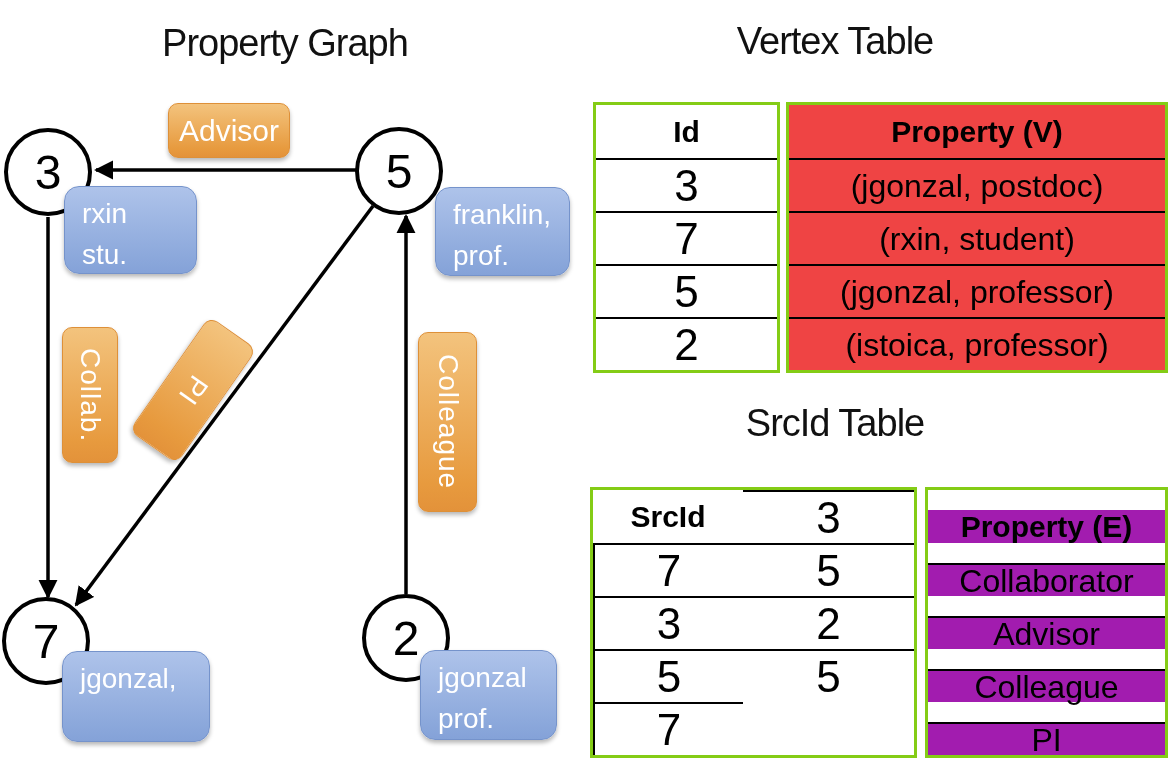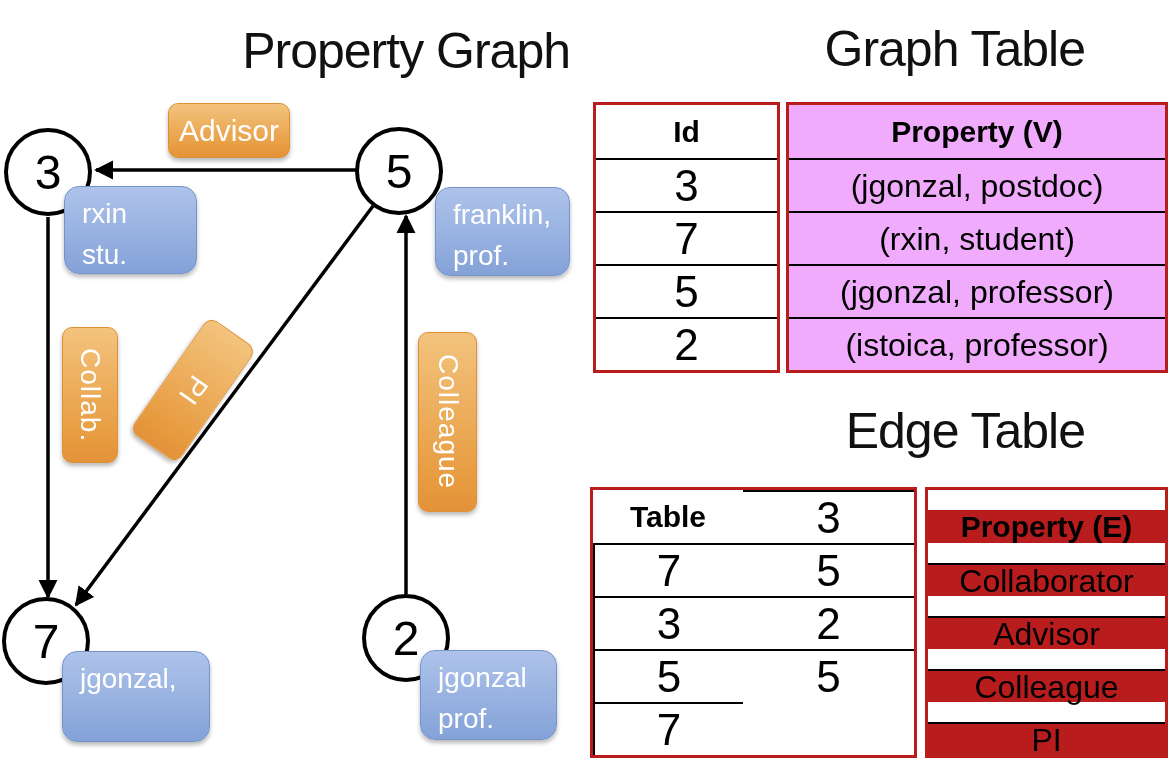--- a/index.html
+++ b/index.html
@@ -4,24 +4,24 @@
 <style>
   html,body{margin:0;padding:0;}
   body{
     width:1170px;height:760px;position:relative;overflow:hidden;
     background:#ffffff;
     font-family:"Liberation Sans", sans-serif;
     color:#000;
   }
   .big-title{
     position:absolute;
-    font-size:50px;
+    font-size:38px;
     letter-spacing:-1px;
     white-space:nowrap;
-    text-align:right;
+    text-align:center;
     color:#111;
   }
   
   .circle{
     position:absolute;width:88px;height:88px;box-sizing:border-box;
     border:4px solid #000;border-radius:50%;background:#fff;
     display:flex;align-items:center;justify-content:center;
     font-size:48px;
   }
   
@@ -43,35 +43,35 @@
     position:absolute;box-sizing:border-box;
     background:linear-gradient(180deg,#aec3ea 0%,#84a2d8 100%);
     border:1px solid #7593cb;border-radius:15px;
     box-shadow:0 3px 4px rgba(0,0,0,0.28);
     color:#fff;font-size:28px;line-height:1.45;
     padding:7px 0 0 17px;
   }
   
   .tbl{
     position:absolute;box-sizing:border-box;
-    border:3px solid #b91c1c;background:#fff;
+    border:3px solid #84cc16;background:#fff;
     display:grid;
   }
   .cell{
     display:flex;align-items:center;justify-content:center;
     border-top:2.5px solid #000;
     line-height:1;white-space:nowrap;
   }
   .cell.r0{border-top:none;}
   .cell.lb{border-left:2.5px solid #000;}
   .hdr{font-weight:bold;font-size:30px;}
   .num{font-size:44px;}
   .ptxt{font-size:32px;}
-  .bluebg{background:#f0abfc;}
-  .tanbg{background:#b91c1c;margin-top:20px;}
+  .bluebg{background:#ef4444;}
+  .tanbg{background:#a21caf;margin-top:20px;}
   svg{position:absolute;left:0;top:0;}
 </style>
 </head>
 <body>
 
 <div class="big-title" style="left:0px;top:22px;width:570px;">Property Graph</div>
 
 <svg width="580" height="760" viewBox="0 0 580 760">
   <defs>
     <marker id="arrow" viewBox="0 0 10 10" refX="9" refY="5" markerWidth="5.5" markerHeight="5.5" orient="auto" markerUnits="strokeWidth">
@@ -119,42 +119,42 @@
   <div>prof.</div>
 </div>
 <div class="bbox" style="left:62px;top:651px;width:148px;height:91px;">
   <div>jgonzal,</div>
 </div>
 <div class="bbox" style="left:420px;top:650px;width:137px;height:90px;">
   <div>jgonzal</div>
   <div>prof.</div>
 </div>
 
-<div class="big-title" style="left:585px;top:20px;width:500px;">Graph Table</div>
+<div class="big-title" style="left:585px;top:20px;width:500px;">Vertex Table</div>
 
 <div class="tbl" style="left:593px;top:102px;width:187px;grid-template-rows:53px 53px 53px 53px 53px;">
   <div class="cell r0 hdr">Id</div>
   <div class="cell num">3</div>
   <div class="cell num">7</div>
   <div class="cell num">5</div>
   <div class="cell num">2</div>
 </div>
 
 <div class="tbl" style="left:786px;top:102px;width:382px;grid-template-rows:53px 53px 53px 53px 53px;">
   <div class="cell r0 hdr bluebg">Property (V)</div>
   <div class="cell ptxt bluebg">(jgonzal, postdoc)</div>
   <div class="cell ptxt bluebg">(rxin, student)</div>
   <div class="cell ptxt bluebg">(jgonzal, professor)</div>
   <div class="cell ptxt bluebg">(istoica, professor)</div>
 </div>
 
-<div class="big-title" style="left:585px;top:402px;width:500px;">Edge Table</div>
+<div class="big-title" style="left:585px;top:402px;width:500px;">SrcId Table</div>
 
 <div class="tbl" style="left:590px;top:487px;width:327px;grid-template-columns:150px 1fr;grid-template-rows:53px 53px 53px 53px 53px;">
-  <div class="cell r0 hdr">Table</div>
+  <div class="cell r0 hdr">SrcId</div>
   <div class="cell num">3</div>
   <div class="cell lb num">7</div>
   <div class="cell num">5</div>
   <div class="cell lb num">3</div>
   <div class="cell num">2</div>
   <div class="cell lb num">5</div>
   <div class="cell num">5</div>
   <div class="cell lb num">7</div>
 </div>
 

